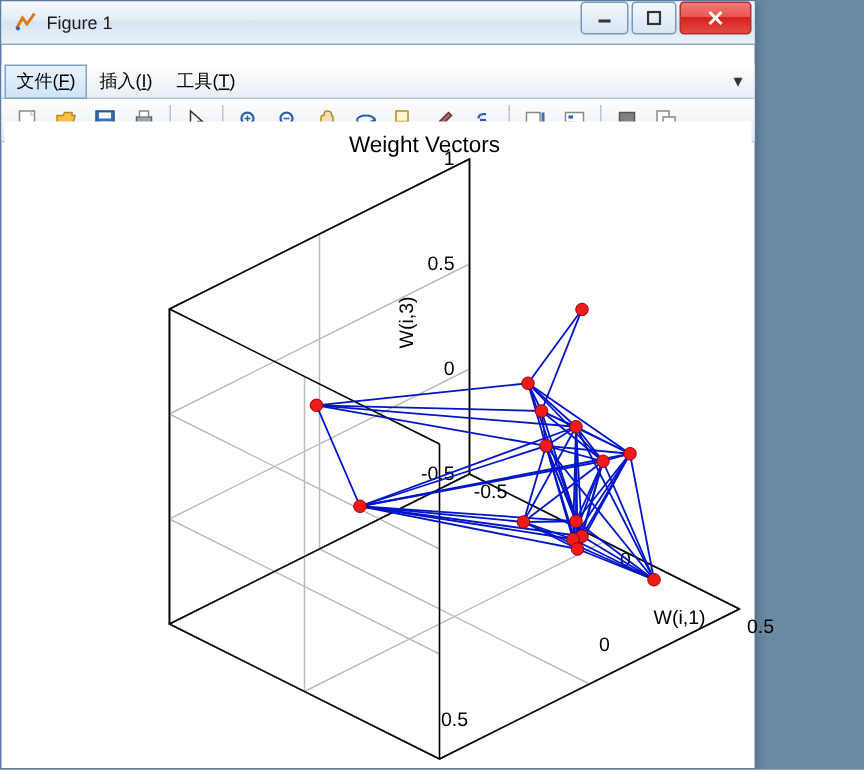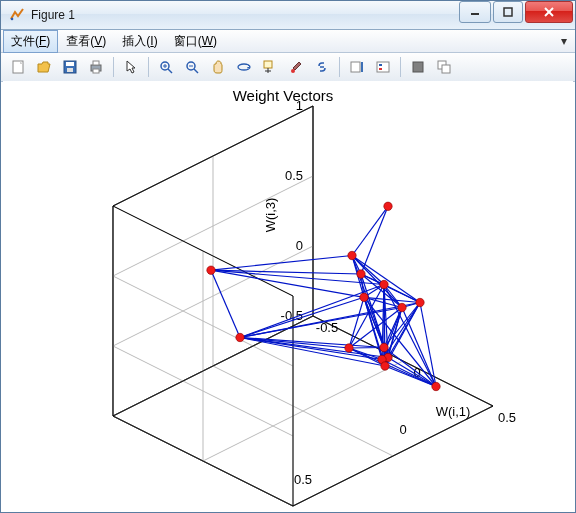--- a/index.html
+++ b/index.html
@@ -1,25 +1,25 @@
 <!DOCTYPE html>
 <html><head>
 <meta charset="utf-8">
 <style>
 html,body{margin:0;padding:0;font-family:"Segoe UI",Tahoma,sans-serif;font-size:12px;background:#6b8ba4;}
-.window{width:576px;height:513px;background:#fff;border:1px solid #5a7ca0;box-sizing:border-box;position:relative;box-shadow:0 0 8px rgba(0,0,0,.3);}
+.window{width:504px;height:513px;background:#fff;border:1px solid #5a7ca0;box-sizing:border-box;position:relative;box-shadow:0 0 8px rgba(0,0,0,.3);}
 .titlebar{height:28px;background:linear-gradient(to bottom,#f6f9fc,#e3edf7 45%,#d6e4f2 46%,#e8f1fa);display:flex;align-items:center;border-bottom:1px solid #8ea9c4;}
 .tb-icon{width:16px;height:16px;margin:0 6px 0 8px;display:inline-block;}
 .tb-title{flex:1;color:#1a1a1a;font-size:12px;}
 .tb-btns{display:flex;height:100%;}
 .tb-btn{width:30px;height:20px;margin:0 2px 0 0;border:1px solid #7a99b8;border-radius:3px;display:flex;align-items:center;justify-content:center;background:linear-gradient(to bottom,#f2f7fc,#d8e6f4);cursor:pointer;}
 .tb-btn.max{width:28px;}
 .tb-close{width:46px;height:20px;margin-right:2px;border:1px solid #a33;border-radius:3px;background:linear-gradient(to bottom,#f07a78,#e85752 45%,#d6201a 46%,#e04a44);display:flex;align-items:center;justify-content:center;cursor:pointer;}
 .tb-close svg{stroke:#fff;}
-.menubar{height:22px;background:linear-gradient(to bottom,#fefefe,#e9eef5);border-bottom:1px solid #b7c6d8;display:flex;align-items:center;padding:0 2px;}
+.menubar{height:22px;background:linear-gradient(to bottom,#fefefe,#e9eef5);border-bottom:1px solid #b7c6d8;display:flex;align-items:center;padding:0 2px;margin-top:13px;}
 .menu-item{padding:2px 7px;cursor:pointer;border:1px solid transparent;}
 .menu-item:first-child{border:1px solid #7da2ce;background:linear-gradient(to bottom,#eaf3fc,#cfe3f7);}
 .menu-item u{text-decoration:underline;}
 .menu-arrow{margin-left:auto;margin-right:6px;color:#333;cursor:pointer;}
 .toolbar{height:28px;background:linear-gradient(to bottom,#fefefe,#e6ecf3);border-bottom:1px solid #b7c6d8;display:flex;align-items:center;padding:0 4px;}
 .tbtn{width:22px;height:22px;display:flex;align-items:center;justify-content:center;margin:0 1px;cursor:pointer;border:1px solid transparent;border-radius:2px;}
 .sep{width:1px;height:20px;background:#b7c6d8;margin:0 4px;}
 .plot-area{position:absolute;left:2px;right:2px;top:80px;bottom:2px;background:#fff;}
 svg{display:block;}
 .axis-label{font-family:Arial,sans-serif;font-size:13px;fill:#000;}
@@ -53,23 +53,22 @@
           <svg width="12" height="10">
             <line x1="2" y1="1" x2="10" y2="9" stroke-width="2"></line>
             <line x1="10" y1="1" x2="2" y2="9" stroke-width="2"></line>
           </svg>
         </div>
     </div>
   </div>
 
   <div class="menubar">
     <span class="menu-item"><span>文件</span>(<u>F</u>)</span>
-    <span class="menu-item"><span>查看</span>(<u>V</u>)</span>
     <span class="menu-item"><span>插入</span>(<u>I</u>)</span>
-    <span class="menu-item"><span>窗口</span>(<u>W</u>)</span>
+    <span class="menu-item"><span>工具</span>(<u>T</u>)</span>
     <span class="menu-arrow">▾</span>
   </div>
 
   <div class="toolbar">
     <div class="tbtn">
         <svg width="16" height="16">
           <rect x="3" y="2" width="10" height="12" fill="#fff" stroke="#888"></rect>
           <path d="M10 2 L13 5 L10 5 Z" fill="#d0d0d0"></path>
         </svg>
       </div>

